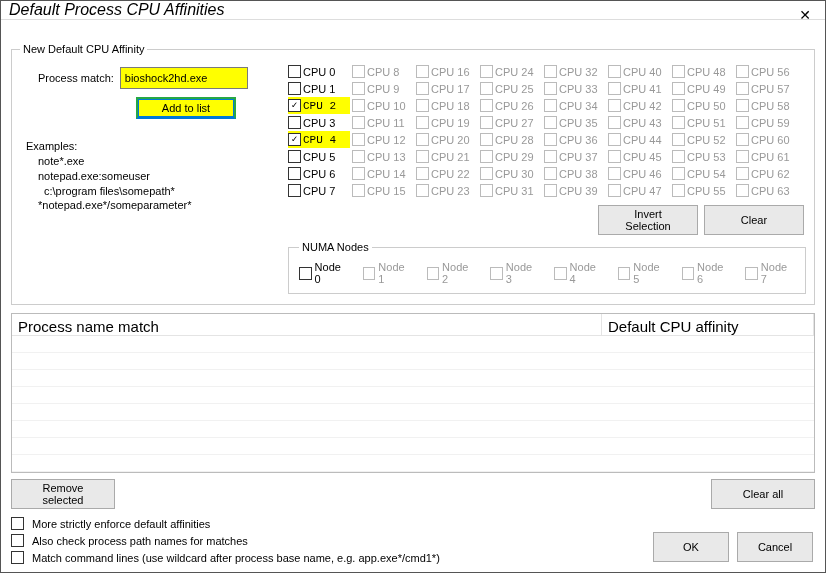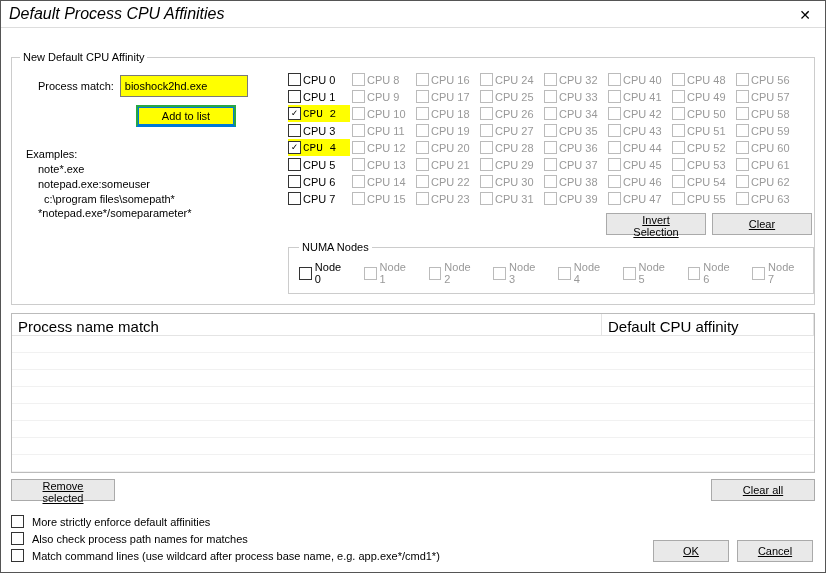--- a/index.html
+++ b/index.html
@@ -43,21 +43,21 @@
   }
   .content {
     flex: 1;
     padding: 6px 10px 8px 10px;
     display: flex;
     flex-direction: column;
   }
   fieldset.groupbox {
     border: 1px solid #ccc;
     margin: 17px 0 6px 0;
-    padding: 6px 0 10px 8px;
+    padding: 6px 8px 10px 8px;
     position: relative;
   }
   fieldset.groupbox > legend {
     font-size: 11px;
     padding: 0 3px;
   }
   .top-row {
     display: flex;
     align-items: flex-start;
     gap: 14px;
@@ -121,27 +121,26 @@
     align-items: center;
     justify-content: center;
     font-size: 10px;
     line-height: 1;
     background: #fff;
   }
   .chk.dis { border-color: #bbb; }
   .chk.checked::after { content: "✓"; }
   .cpu-lbl.dis { color: #999; }
   .btn {
-    height: 22px;
+    height: 30px;
     border: 1px solid #aaa;
     background: #e9e9e9;
     font: inherit;
     cursor: pointer;
     padding: 0 12px;
-    text-decoration: underline;
   }
   .cpu-btns {
     display: flex;
     justify-content: flex-end;
     gap: 6px;
     margin: 6px 2px 6px 0;
   }
   .cpu-btns .btn { width: 100px; }
   fieldset.numa {
     border: 1px solid #ccc;
@@ -173,21 +172,21 @@
   .th1 { width: 590px; }
   .th2 { flex: 1; }
   .tbody { flex: 1; overflow: auto; }
   .trow {
     height: 17px;
     border-bottom: 1px solid #f1f1f1;
   }
   .table-btns {
     display: flex;
     justify-content: space-between;
-    margin-bottom: 12px;
+    margin-bottom: 6px;
   }
   .table-btns .btn { width: 104px; }
   .opts { margin: 0 0 0 0; }
   .opt-row {
     display: flex;
     align-items: center;
     gap: 8px;
     height: 17px;
   }
   .bottom-btns {

